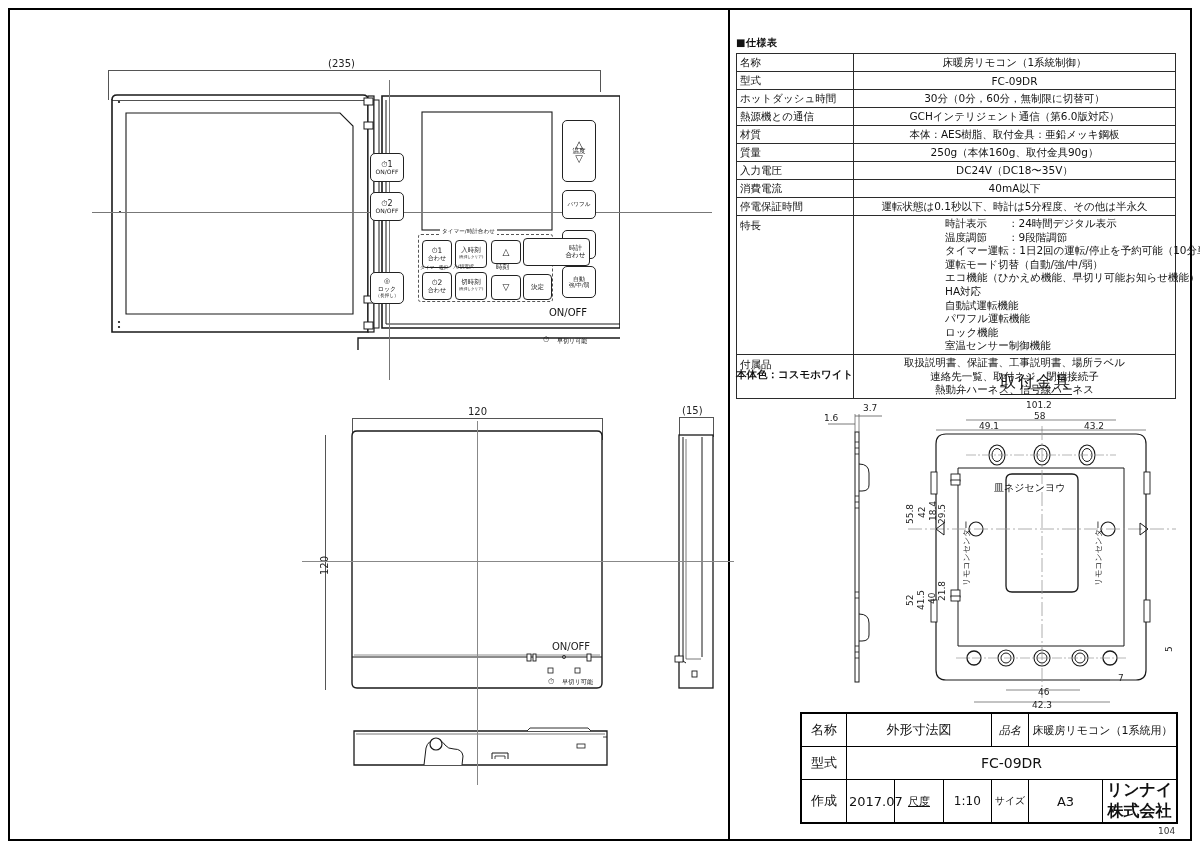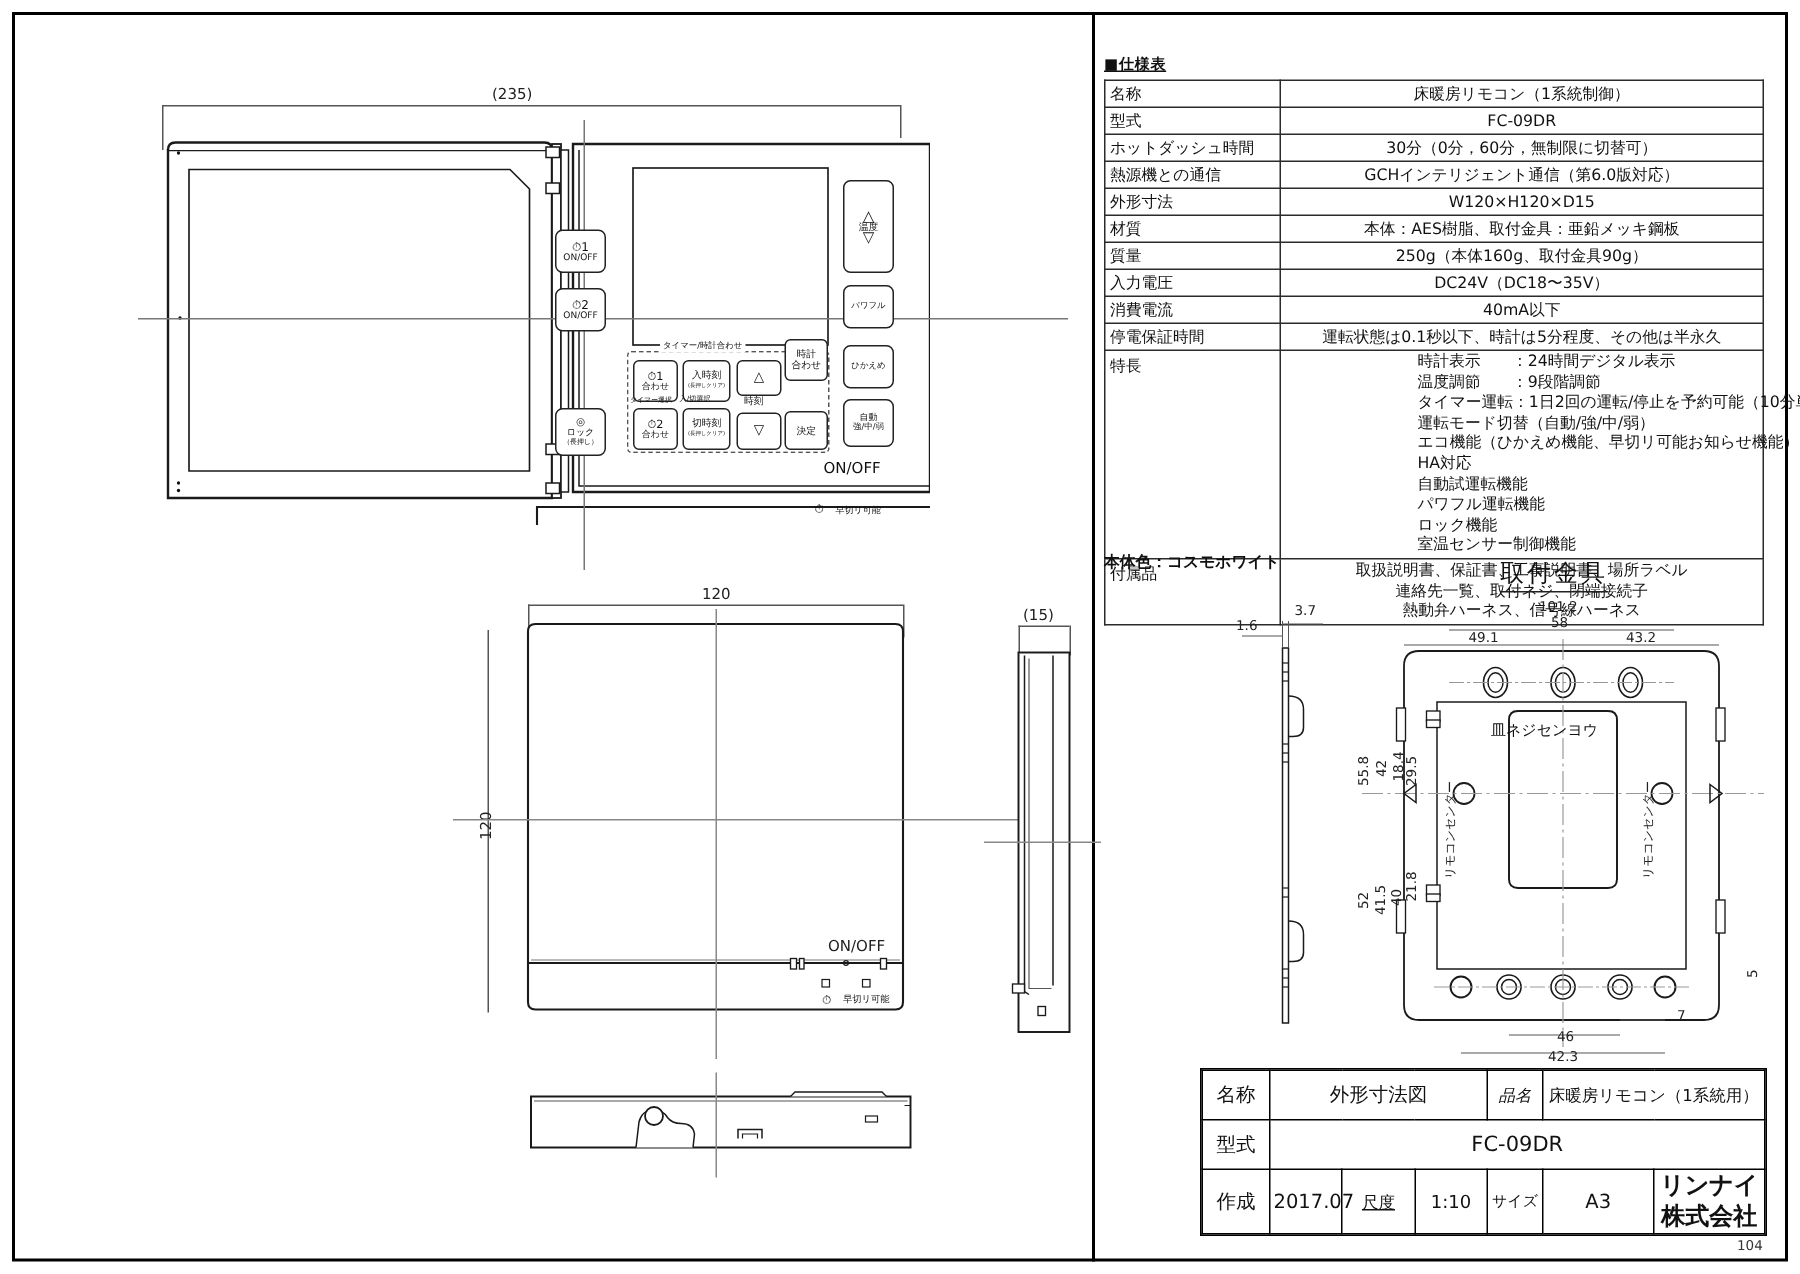--- a/index.html
+++ b/index.html
@@ -11,21 +11,21 @@
   
   .ab{position:absolute;box-sizing:border-box;}
   .ln{position:absolute;background:#1a1a1a;}
   .lnh{height:1px;}
   .lnv{width:1px;}
   .thin{background:#555;}
   .txt{position:absolute;white-space:nowrap;line-height:1;}
 
   
   #spec-wrap{position:absolute;left:736px;top:36px;width:440px;}
-  .spec-title{font-size:10px;font-weight:bold;letter-spacing:.5px;margin-bottom:3px;text-decoration:underline;}
+  .spec-title{font-size:10px;font-weight:bold;letter-spacing:.5px;margin-bottom:3px;}
   table.spec{border-collapse:collapse;width:440px;table-layout:fixed;}
   table.spec td{border:1px solid #2b2b2b;padding:1px 3px;font-size:10.5px;vertical-align:middle;height:15px;}
   td.k{width:110px;}
   td.v{text-align:center;}
   td.vl{text-align:left;padding-left:0;}
   .feat{font-size:10.2px;line-height:13.6px;padding:2px 0 2px 0;}
   .feat .row{display:block;white-space:pre;padding-left:88px;}
   .acc{font-size:10.2px;line-height:13.6px;padding:2px 0;}
   .acc .row{display:block;text-align:center;}
   .bodycolor{position:absolute;left:736px;top:368px;font-size:10.5px;font-weight:bold;}
@@ -154,33 +154,33 @@
   <div class="txt" style="left:453px;top:265px;font-size:4.8px;">入/切選択</div>
 
   <div class="key" style="left:491px;top:240px;width:28px;height:22px;">
     <span style="font-size:9px;">△</span>
   </div>
   <div class="txt" style="left:496px;top:264px;font-size:6.5px;">時刻</div>
   <div class="key" style="left:491px;top:275px;width:28px;height:23px;">
     <span style="font-size:9px;">▽</span>
   </div>
 
-  <div class="key" style="left:523px;top:226px;width:27px;height:26px;">
+  <div class="key" style="left:523px;top:238px;width:27px;height:26px;padding-left:38px;">
     <span style="font-size:6.5px;">時計</span>
     <span style="font-size:6.5px;">合わせ</span>
   </div>
   <div class="key" style="left:523px;top:274px;width:27px;height:24px;">
     <span style="font-size:6.5px;">決定</span>
   </div>
 
   <div class="txt" style="left:549px;top:308px;font-size:10px;">ON/OFF</div>
   <div class="txt" style="left:557px;top:338px;font-size:6px;">早切リ可能</div>
   <div class="txt" style="left:543px;top:336px;font-size:8px;">⏱</div>
 
-  <div class="ab" style="left:280px;top:380px;width:400px;height:320px;">
+  <div class="ab" style="left:280px;top:395px;width:400px;height:320px;">
 
     <div class="ln lnh thin" style="left:72px;top:23px;width:250px;"></div>
     <div class="ln lnv thin" style="left:72px;top:23px;height:22px;"></div>
     <div class="ln lnv thin" style="left:322px;top:23px;height:22px;"></div>
     <div class="txt dim" style="left:188px;top:12px;">120</div>
 
     <div class="ln lnv thin" style="left:45px;top:40px;width:1px;height:255px;"></div>
     <div class="txt dimv" style="left:40px;top:180px;">120</div>
 
     <svg width="400" height="320" style="position:absolute;left:0;top:0;">
@@ -247,24 +247,20 @@
             <td class="k">型式</td>
             <td class="v">FC-09DR</td>
           </tr>
         <tr>
             <td class="k">ホットダッシュ時間</td>
             <td class="v">30分（0分，60分，無制限に切替可）</td>
           </tr>
         <tr>
             <td class="k">熱源機との通信</td>
             <td class="v">GCHインテリジェント通信（第6.0版対応）</td>
-          </tr>
-        <tr>
-            <td class="k">外形寸法</td>
-            <td class="v">W120×H120×D15</td>
           </tr>
         <tr>
             <td class="k">材質</td>
             <td class="v">本体：AES樹脂、取付金具：亜鉛メッキ鋼板</td>
           </tr>
         <tr>
             <td class="k">質量</td>
             <td class="v">250g（本体160g、取付金具90g）</td>
           </tr>
         <tr>

